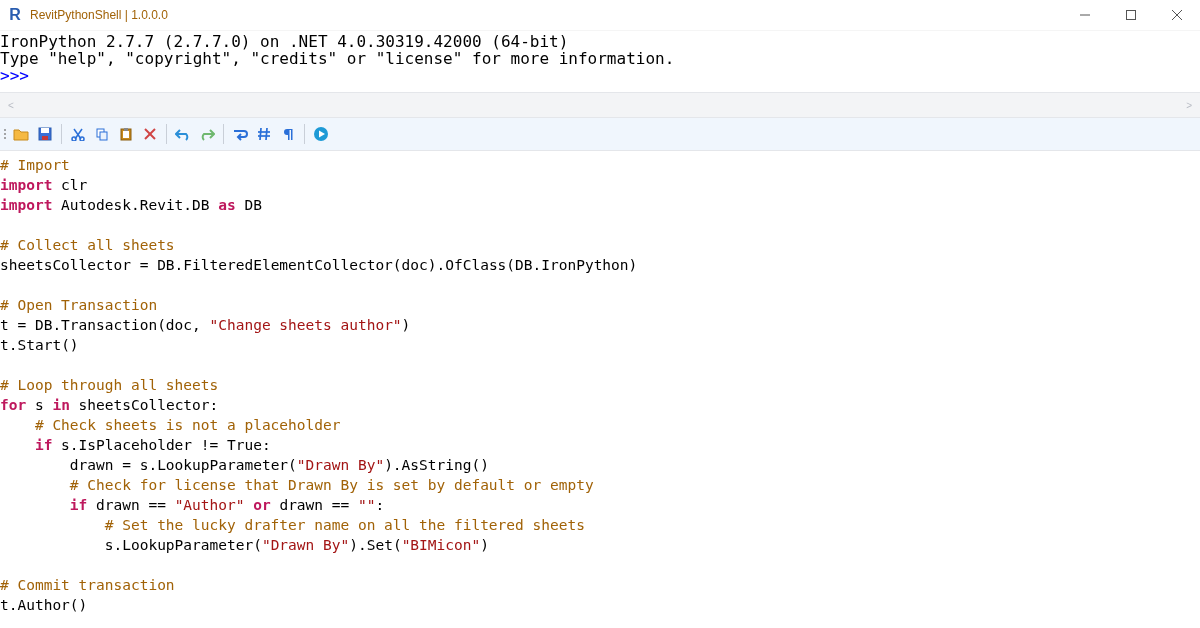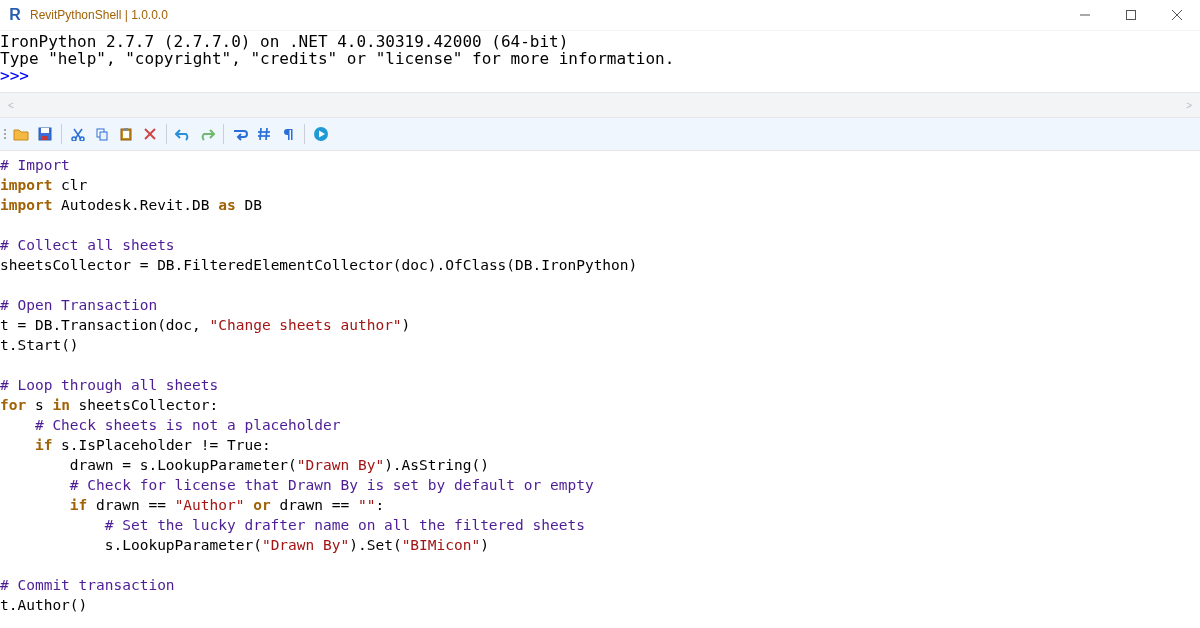--- a/index.html
+++ b/index.html
@@ -11,22 +11,22 @@
   .winbtn svg{width:10px;height:10px;stroke:#555;stroke-width:1;fill:none}
   .console{font-family:Consolas,monospace;font-size:16px;line-height:17px;padding:2px 0 8px 0;white-space:pre;color:#000}
   .console .prompt{color:#0000ff}
   .navstrip{height:24px;background:#f3f4f6;border-top:1px solid #e4e6ea;border-bottom:1px solid #e4e6ea;display:flex;justify-content:space-between;align-items:center;padding:0 8px;color:#b8bcc4;font-size:10px}
   .toolbar{height:32px;background:#f0f6fd;border-bottom:1px solid #e4e6ea;display:flex;align-items:center;padding:0 4px;gap:2px}
   .toolbar .sep{width:1px;height:20px;background:#c9cfd8;margin:0 3px}
   .tbtn{width:22px;height:22px;display:flex;align-items:center;justify-content:center;border-radius:2px}
   .dots{display:flex;flex-direction:column;gap:2px;margin-right:2px}
   .dots span{width:2px;height:2px;background:#8a8a8a;border-radius:50%}
   .code{font-family:Consolas,monospace;font-size:14.5px;line-height:20px;padding:4px 0 0 0;white-space:pre;color:#000}
-  .c-comment{color:#4c1d95}
-  .c-kw{color:#a16207;font-weight:bold}
+  .c-comment{color:#a16207}
+  .c-kw{color:#be185d;font-weight:bold}
   .c-bold{font-weight:normal}
   .c-str{color:#a31515}
 </style>
 </head>
 <body>
 
 <div class="titlebar">
   <div class="logo">R</div>
   <div class="title">RevitPythonShell | 1.0.0.0</div>
   <div class="spacer"></div>

